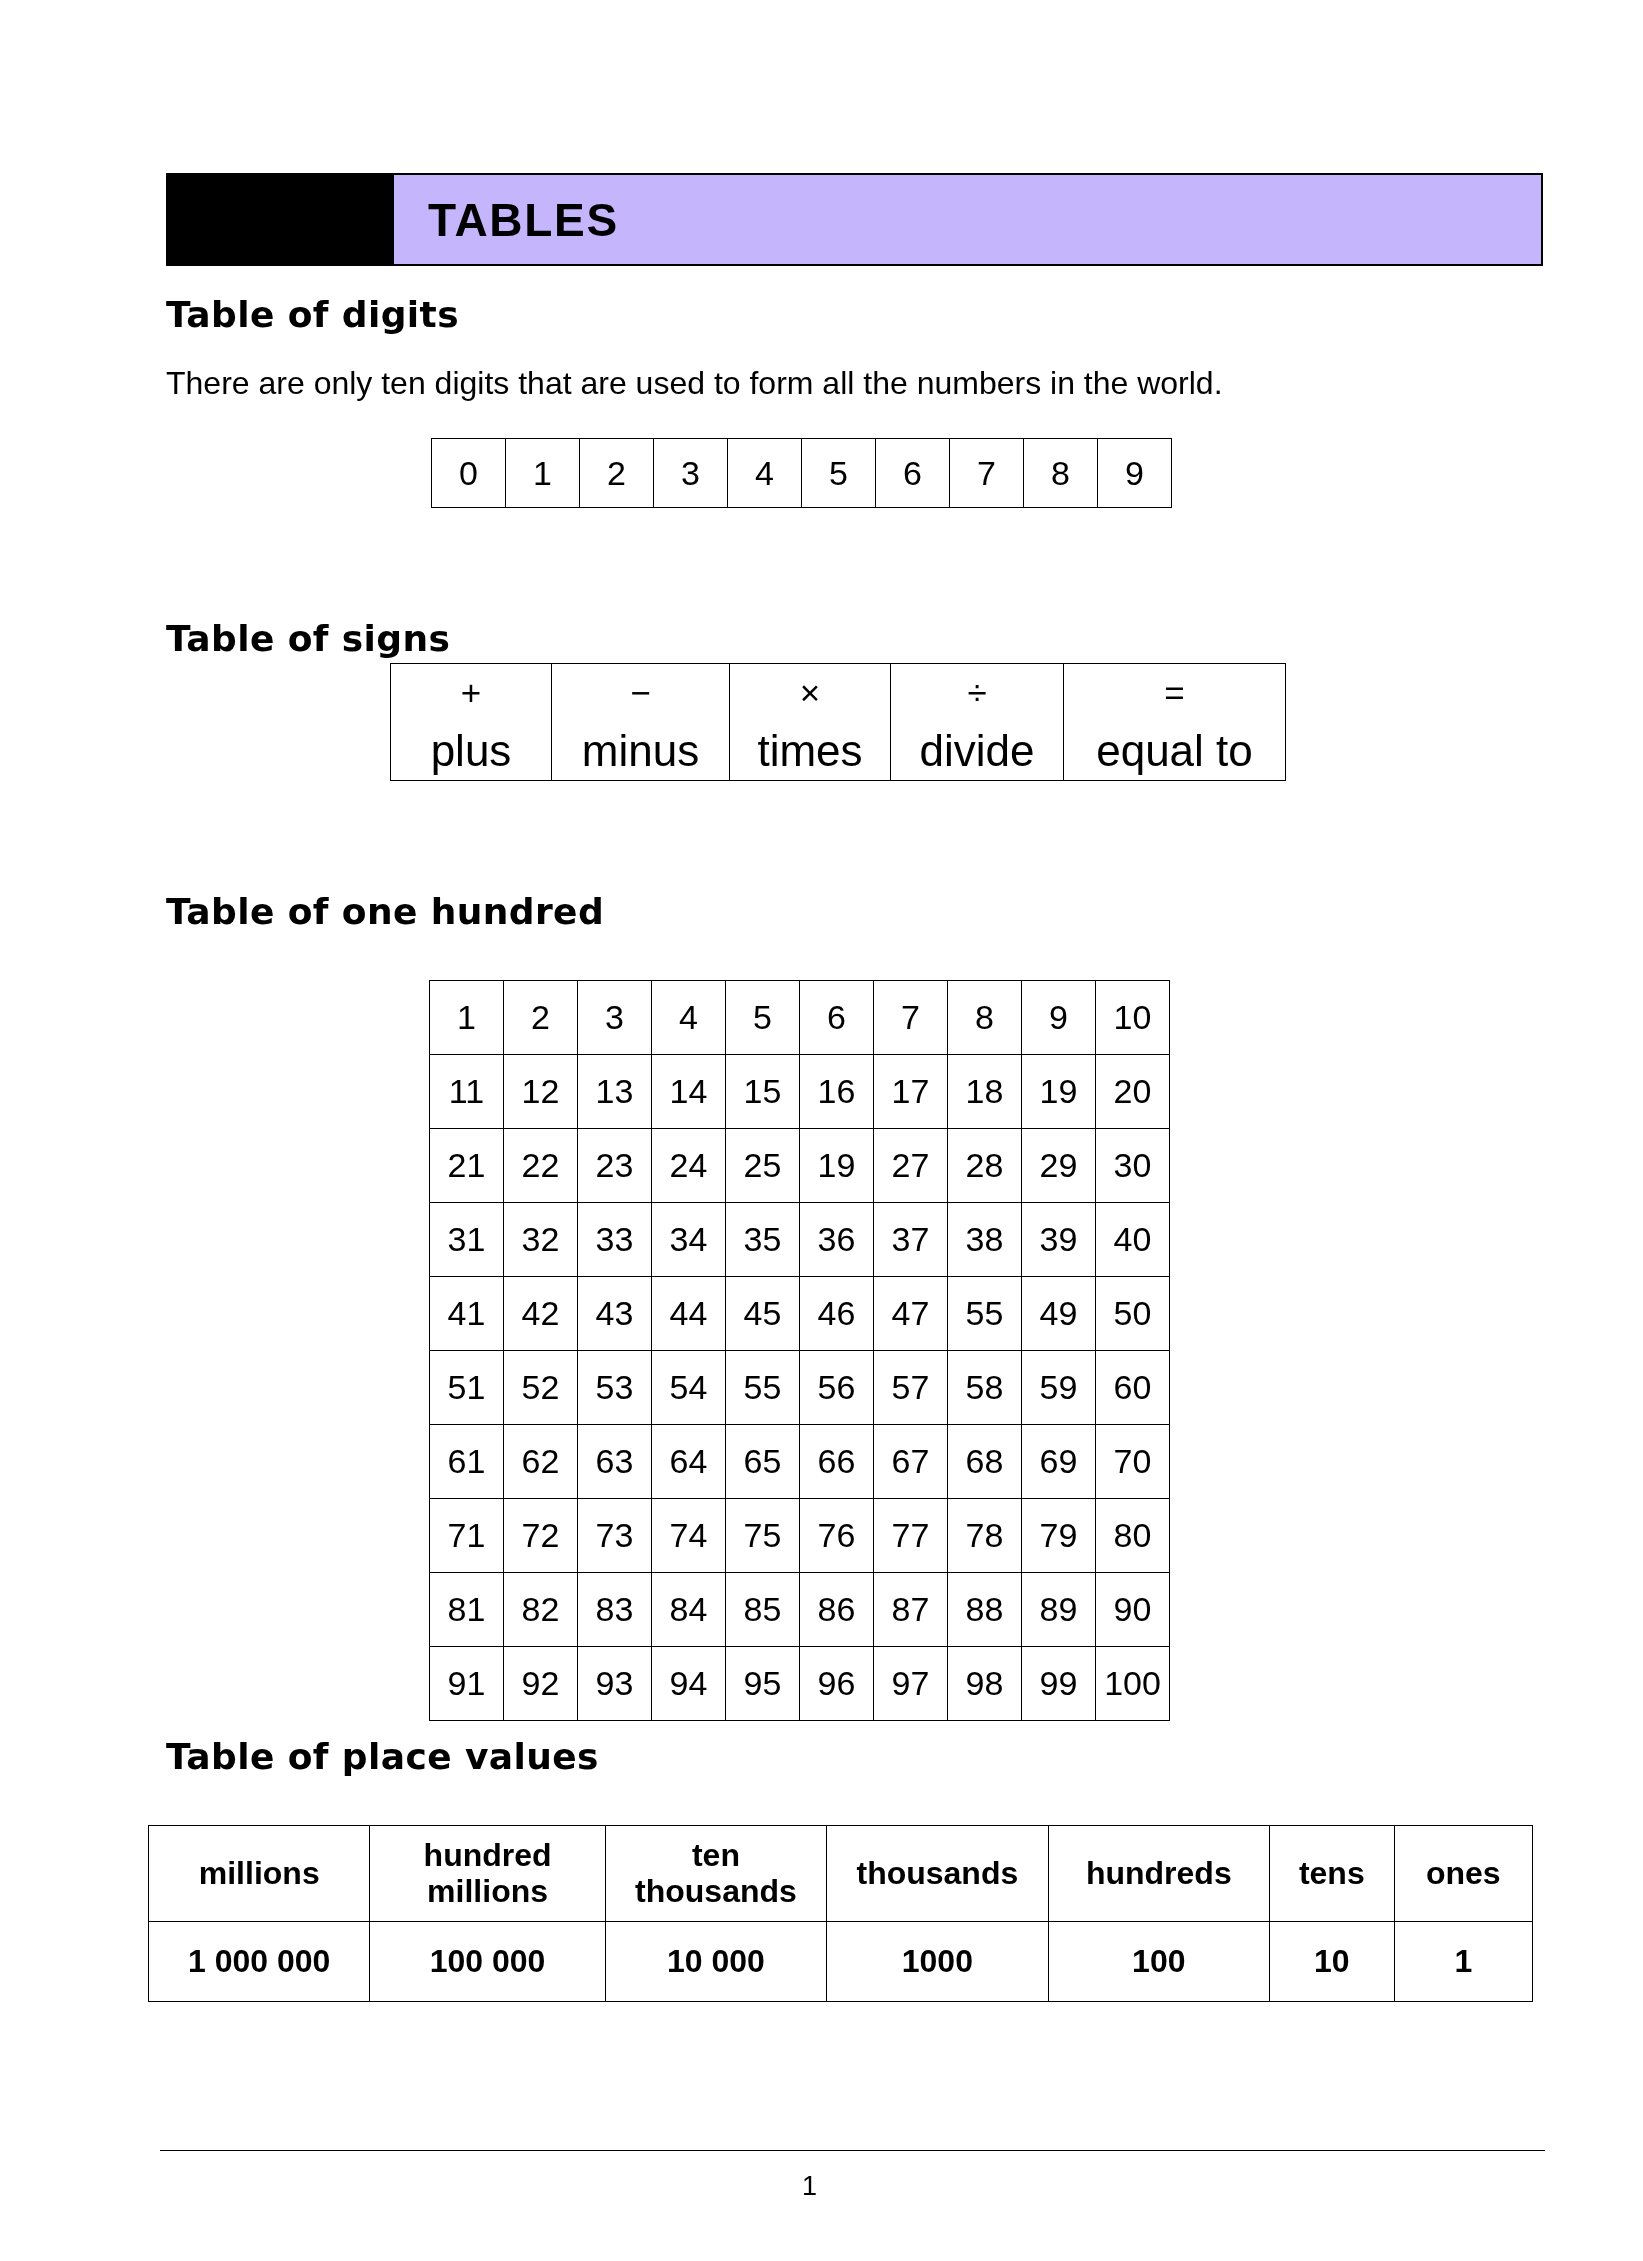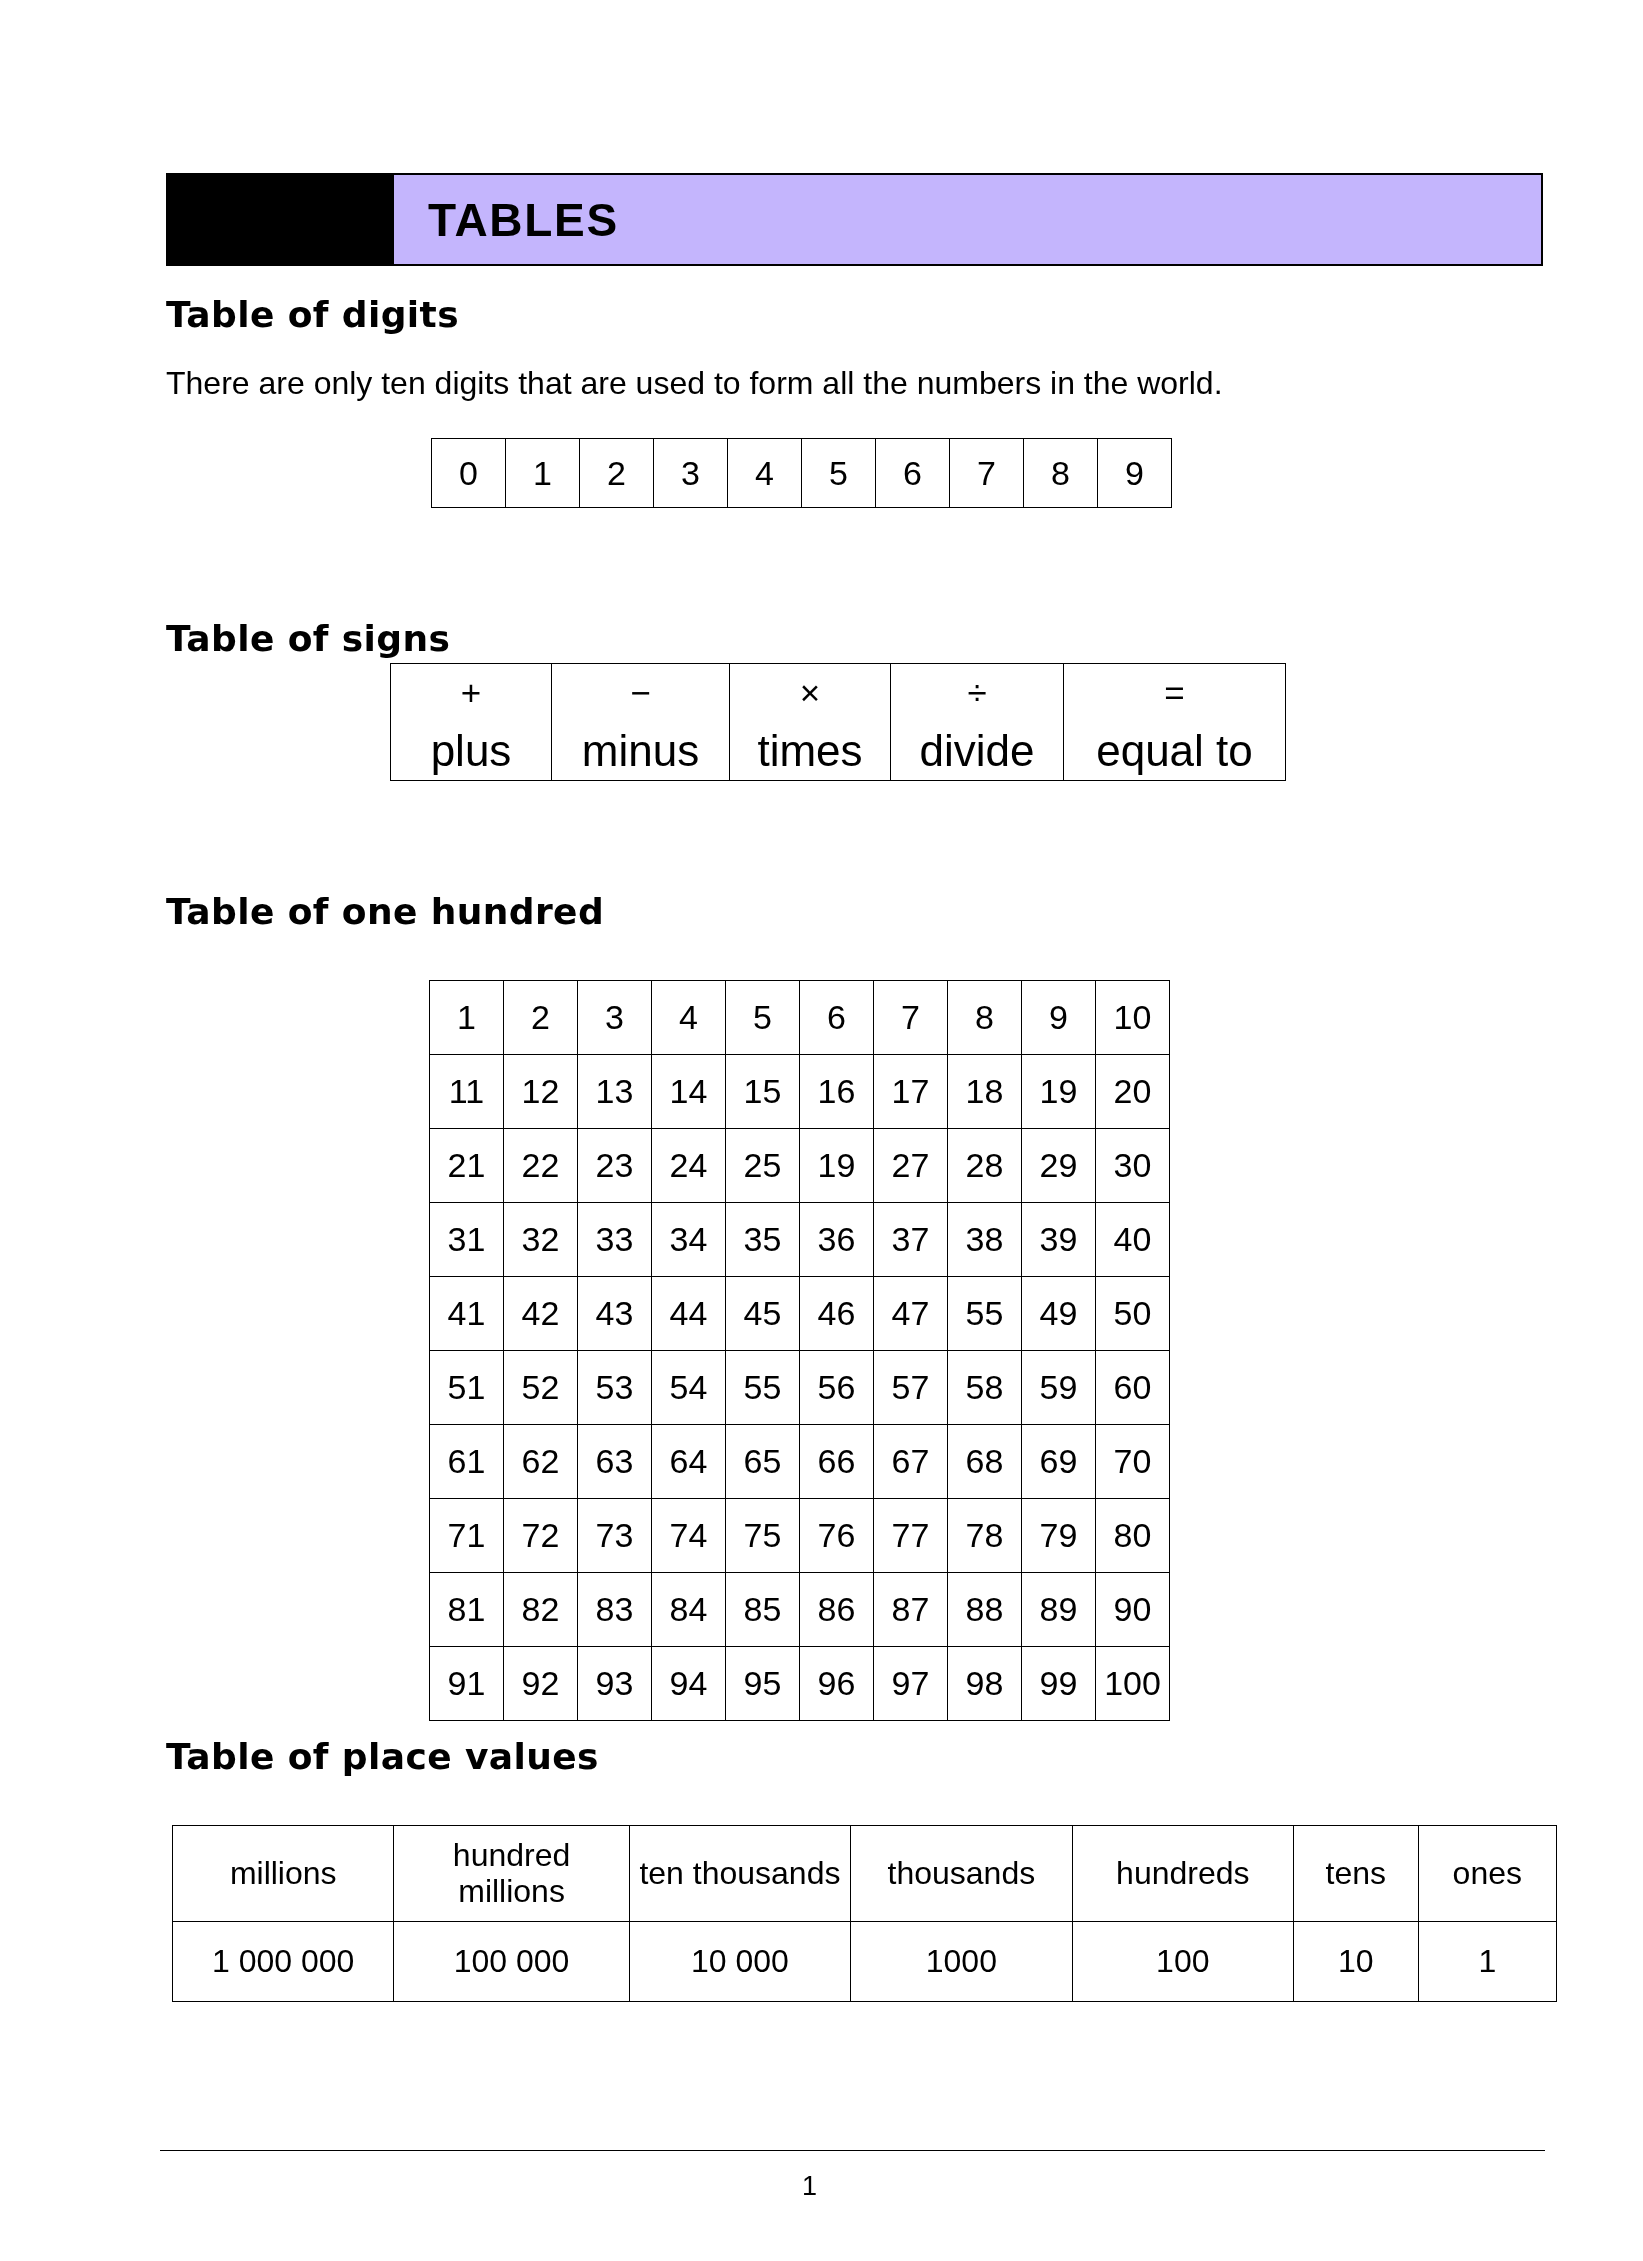--- a/index.html
+++ b/index.html
@@ -123,23 +123,24 @@
   }
   #hundred-table td {
     width: 71px;
     height: 71px;
     font-size: 34px;
   }
 
   
   #place-table {
     position: absolute;
-    left: 172px;
+    left: 148px;
     top: 1825px;
     width: 1385px;
+    font-weight: bold;
   }
   #place-table td {
     font-size: 32px;
     padding: 6.8px 5px;
   }
   #place-table td.head {
     height: 81px;
     line-height: 1.15;
   }
   #place-table td.val {

